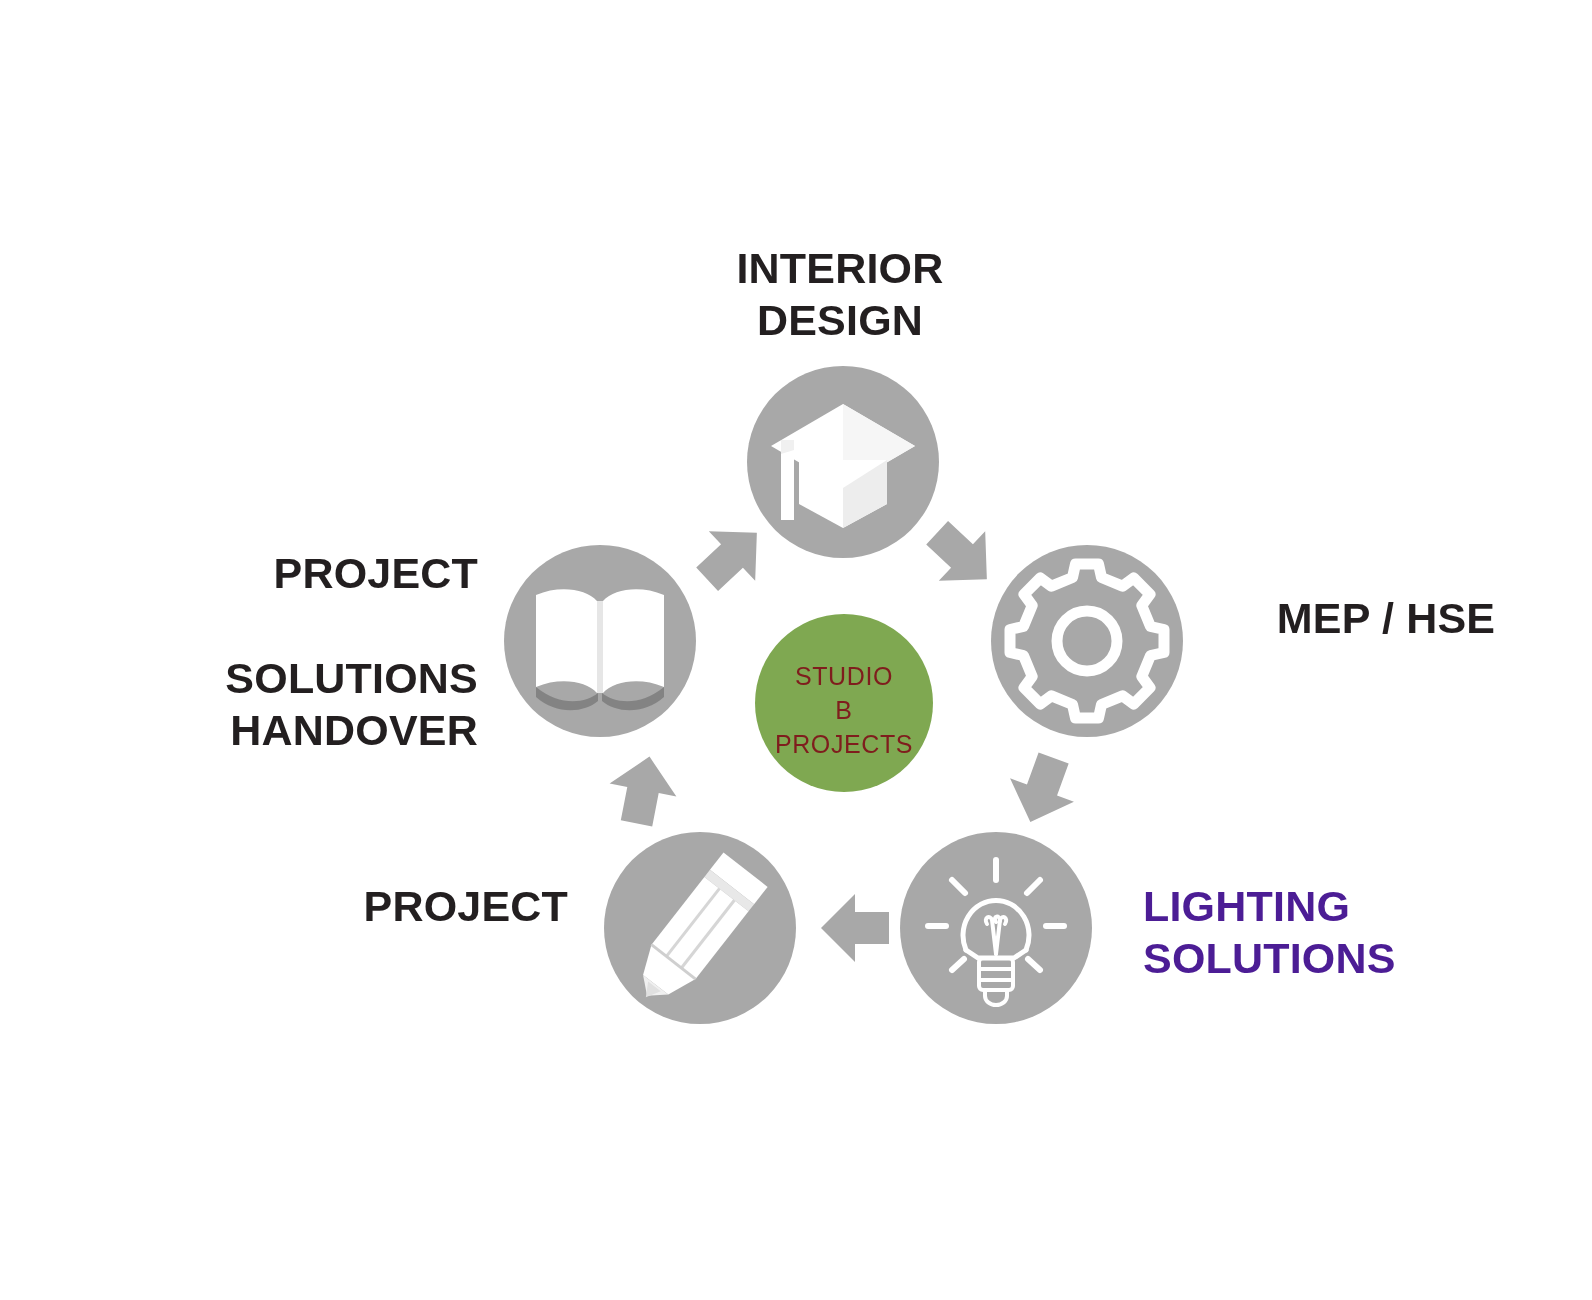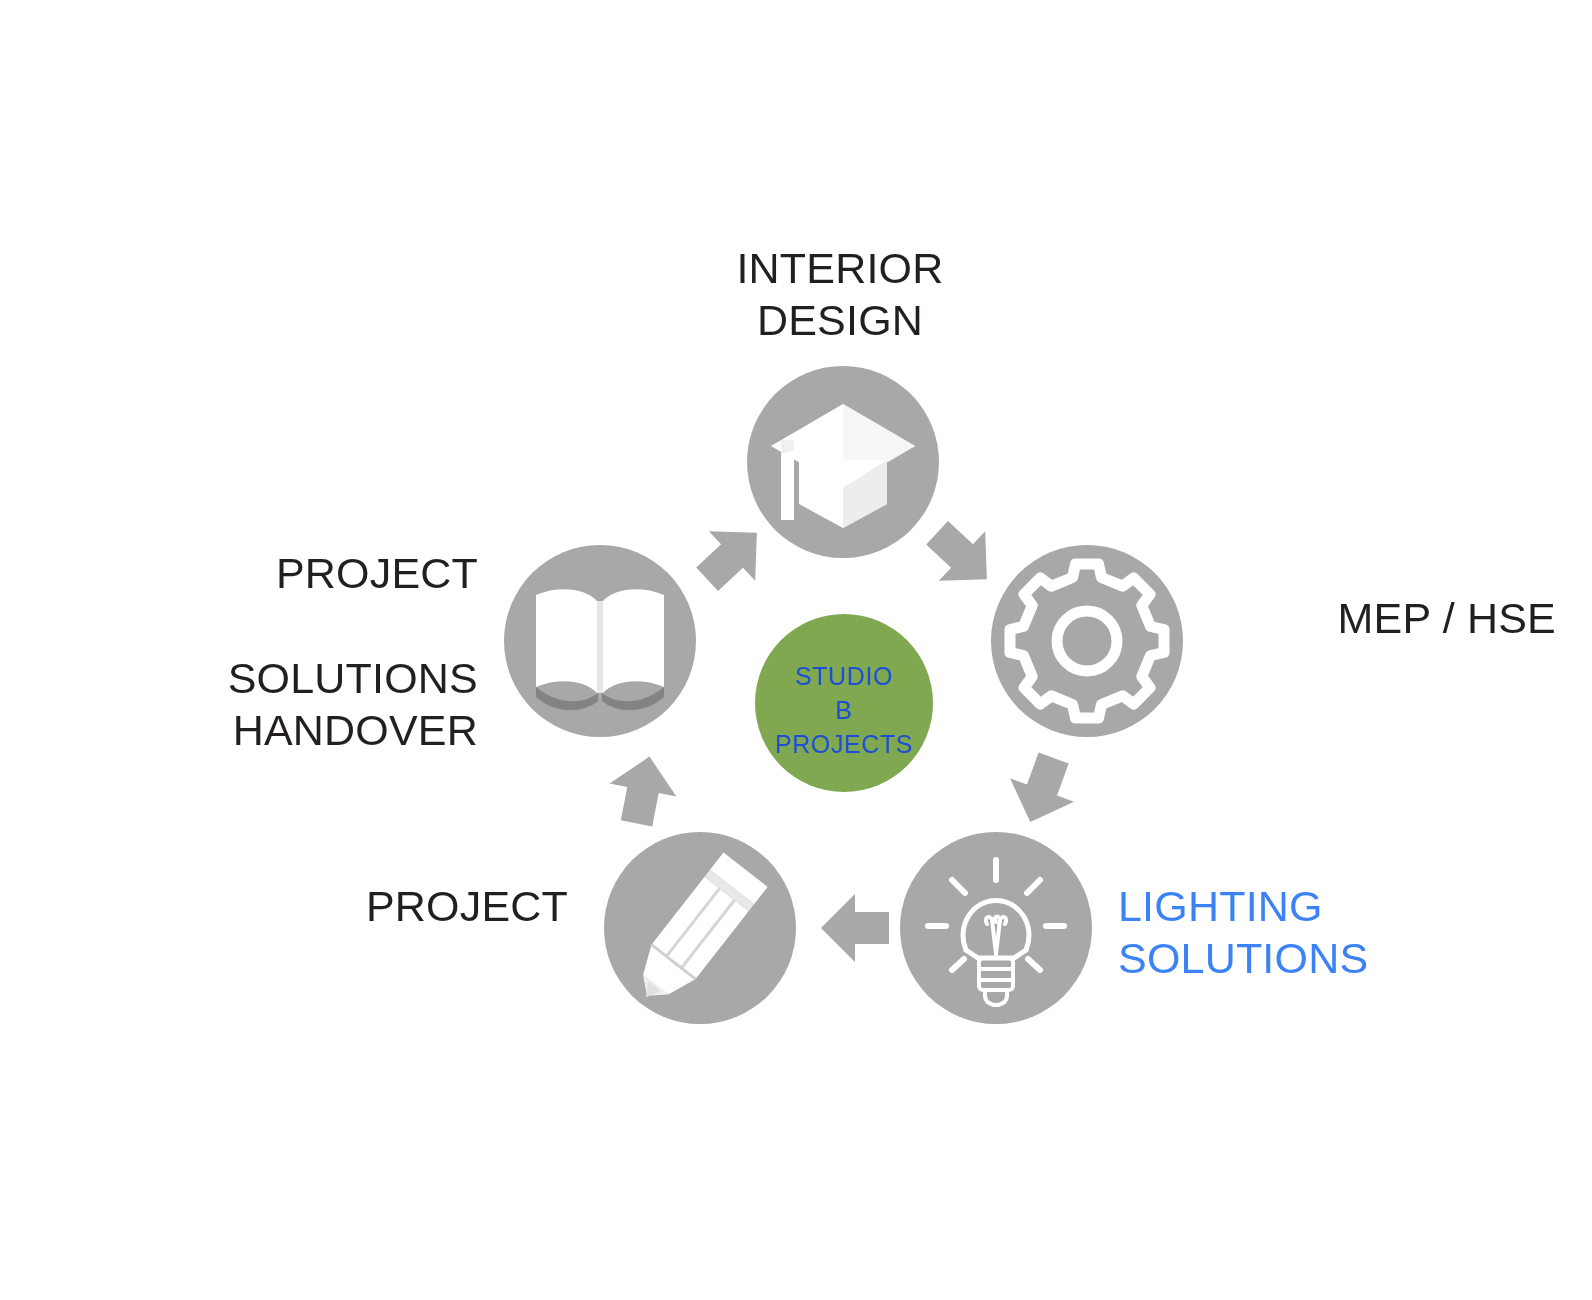--- a/index.html
+++ b/index.html
@@ -26,32 +26,33 @@
     height: 1300px;
   }
   .label {
     position: absolute;
     font-family: "Liberation Sans", sans-serif;
     font-size: 43px;
     line-height: 1.22;
     letter-spacing: 0.2px;
     color: #231f20;
     white-space: pre;
+    font-weight: bold;
   }
   .label-right { text-align: left; }
   .label-left  { text-align: right; }
   .label-center { text-align: center; }
 
   #label-interior-design {
     left: 640px; top: 242px; width: 400px;
     text-align: center;
   }
   #label-mep-hse {
     left: 1216px; top: 592px; width: 340px;
-    text-align: right;
+    text-align: center;
   }
   #label-lighting {
     left: 1118px; top: 880px; width: 400px;
     text-align: left;
   }
   #label-planning {
     left: 220px; top: 880px; width: 348px;
     text-align: right;
   }
   #label-coordination {
@@ -200,25 +201,25 @@
 
     <g transform="translate(643,790) rotate(11)">
       <polygon points="0,-34 34,0 16,0 16,34 -16,34 -16,0 -34,0" fill="#a8a8a8"></polygon>
     </g>
 
     <g>
       <circle cx="844" cy="703" r="89" fill="#7fa851"></circle>
     </g>
   </svg>
 
-  <div class="center-text" style="color: #1d4ed8;"><span>STUDIO</span><br><span>B</span><br><span>PROJECTS</span></div>
+  <div class="center-text" style="color: #7f1d1d;"><span>STUDIO</span><br><span>B</span><br><span>PROJECTS</span></div>
 
   <div id="label-interior-design" class="label label-center" style="color: rgb(35, 31, 32);"><span>INTERIOR</span><br><span>DESIGN</span></div>
 
   <div id="label-mep-hse" class="label label-right" style="color: rgb(35, 31, 32);"><span>MEP / HSE</span><br></div>
 
-  <div id="label-lighting" class="label label-right" style="color: #3b82f6;"><span>LIGHTING</span><br><span>SOLUTIONS</span></div>
+  <div id="label-lighting" class="label label-right" style="color: #4c1d95; margin-left: 25px;"><span>LIGHTING</span><br><span>SOLUTIONS</span></div>
 
   <div id="label-planning" class="label label-left" style="color: rgb(35, 31, 32);"><span>PROJECT</span><br></div>
 
   <div id="label-coordination" class="label label-left" style="color: rgb(35, 31, 32);"><span>PROJECT</span><br><br><span>SOLUTIONS</span><br><span>HANDOVER</span></div>
 
 </div>
 
 </body></html>

